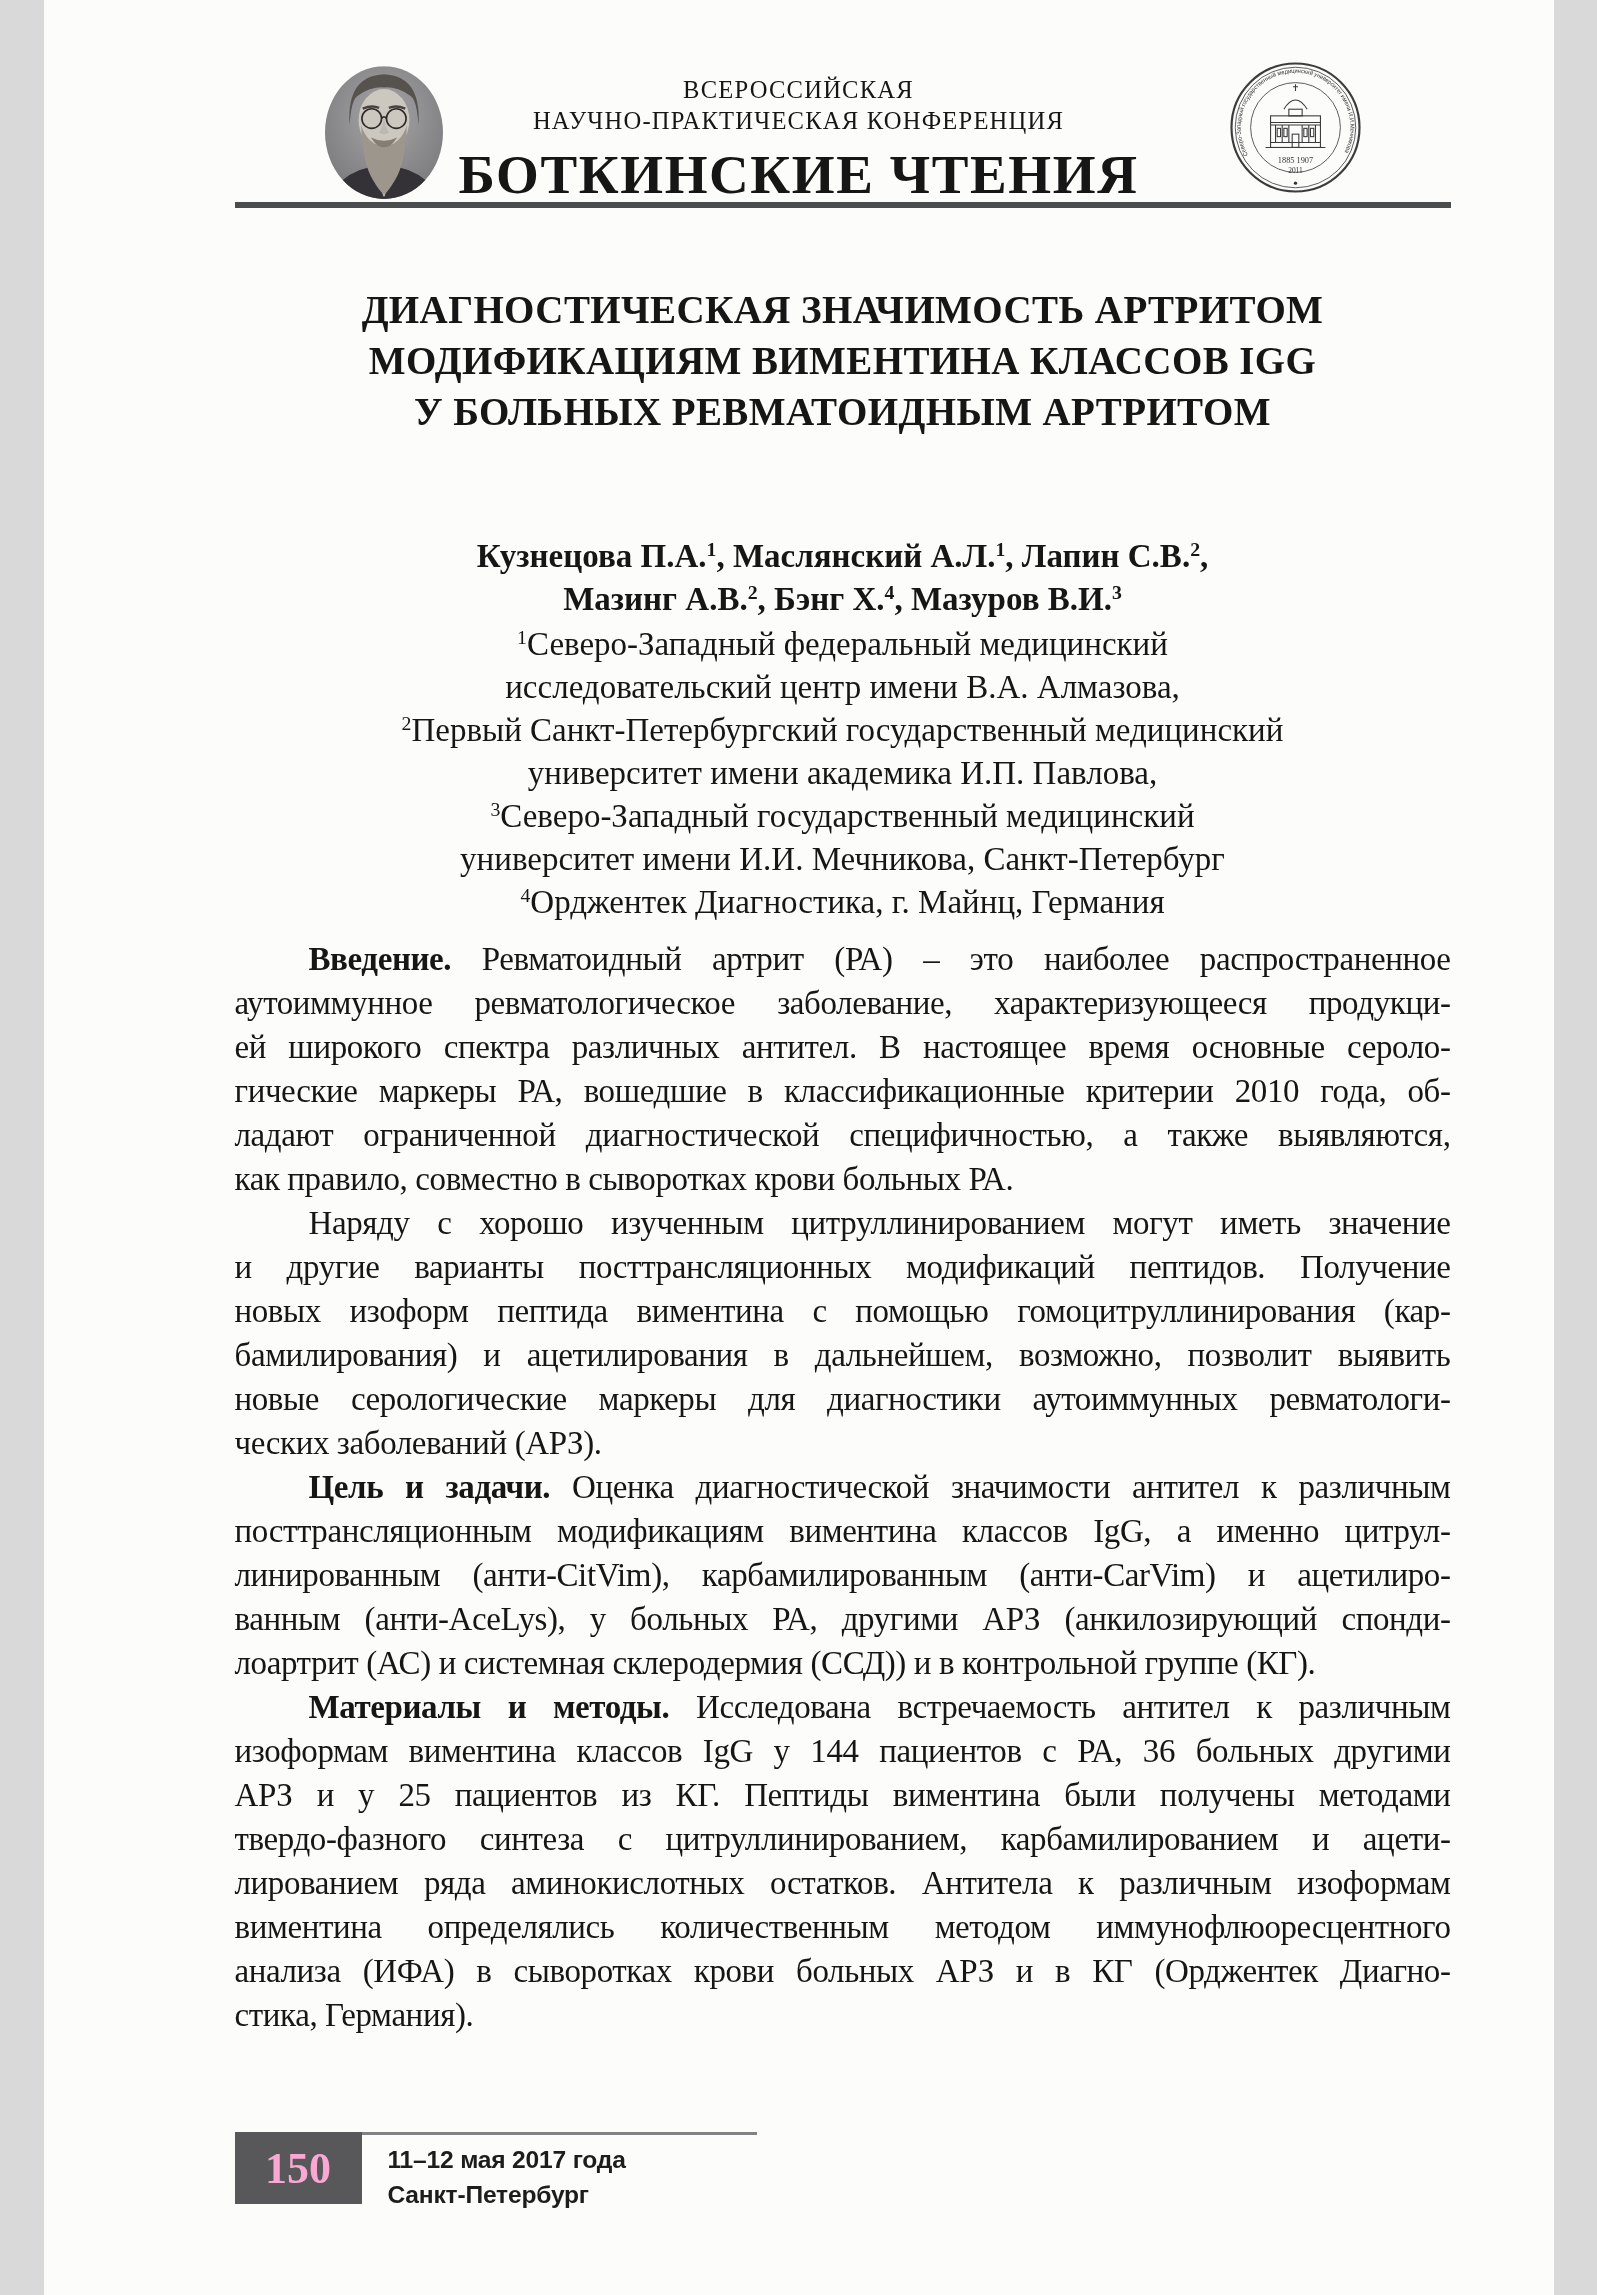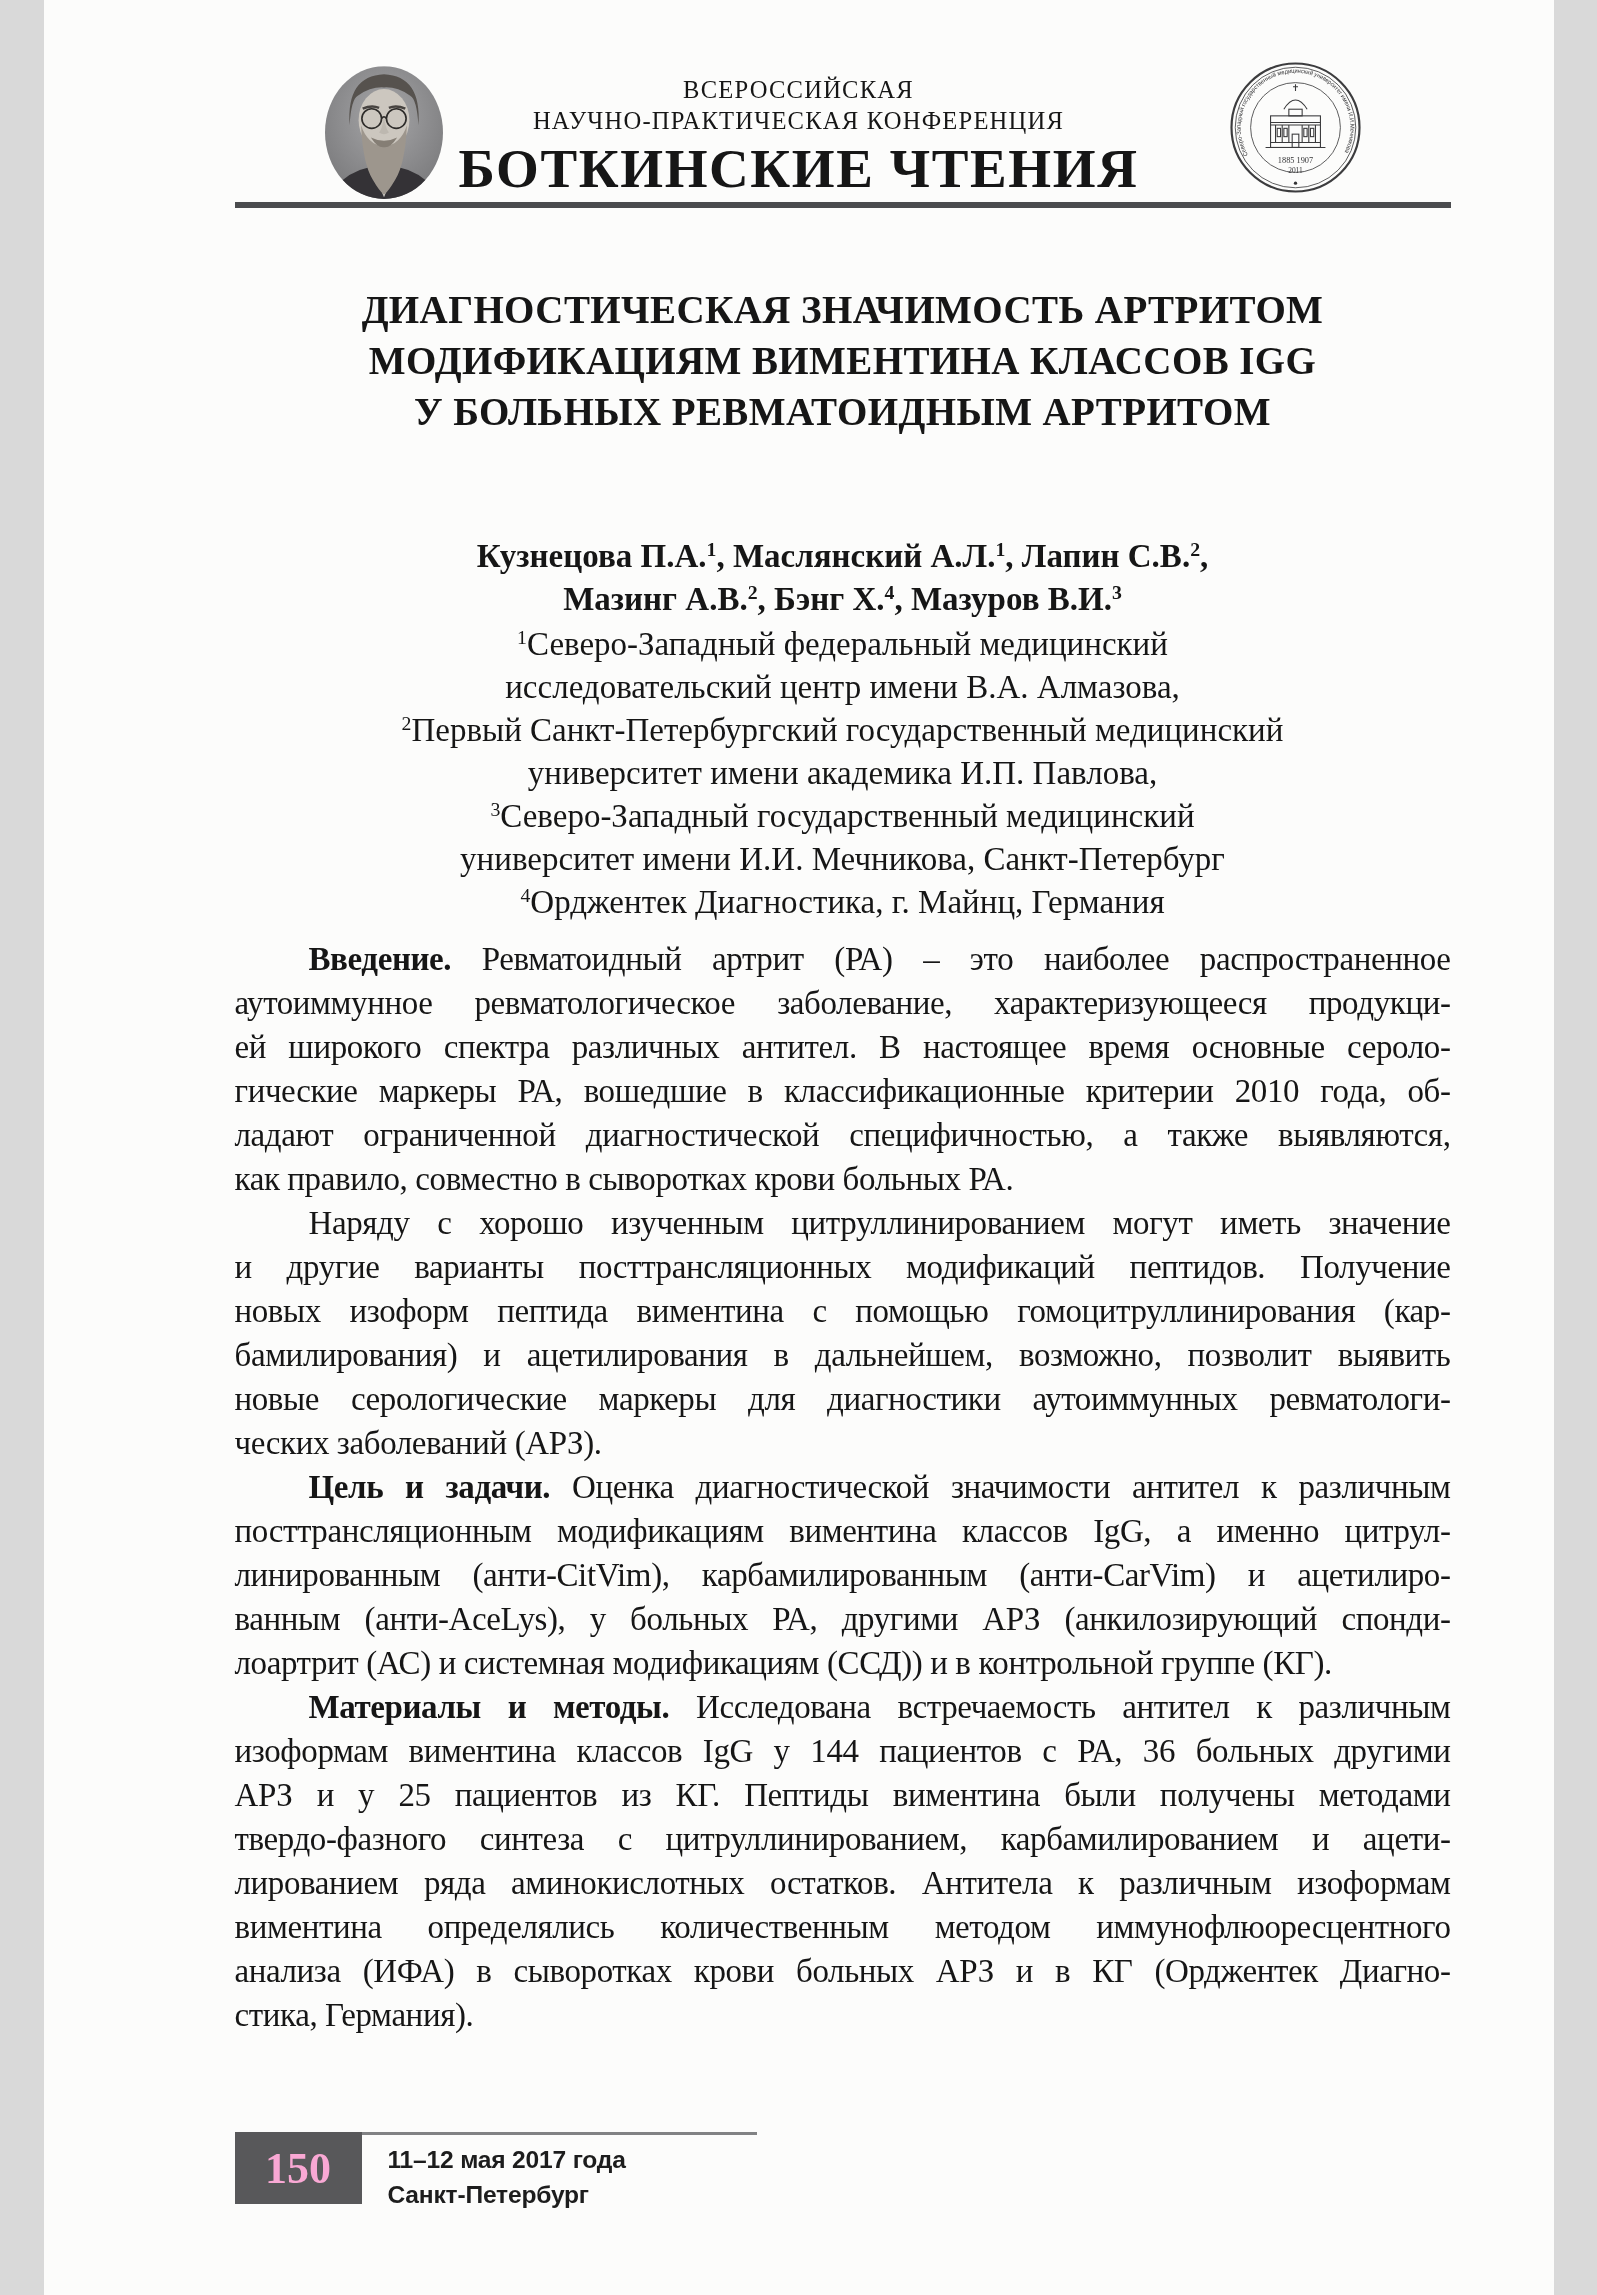--- a/index.html
+++ b/index.html
@@ -10,21 +10,21 @@
     background:#fcfcfb;
     font-family:"Liberation Serif", serif;
     color:#161616;
     overflow:hidden;
   }
 
   
   .portrait{position:absolute;left:281px;top:66px;width:118px;height:133px;}
   .conf-block{position:absolute;top:74px;left:0;width:100%;text-align:center;}
   .conf-line{font-size:24.6px;line-height:31px;letter-spacing:1.2px;}
-  .conf-name{font-size:55px;line-height:62px;font-weight:bold;letter-spacing:1.6px;margin-top:2px;}
+  .conf-name{font-size:55px;line-height:62px;font-weight:bold;letter-spacing:1.6px;margin-top:8px;}
   .logo{position:absolute;left:1185px;top:61px;width:133px;height:133px;}
   .top-rule{position:absolute;left:191px;top:202px;width:1216px;height:5.7px;background:#4b4c4e;}
 
   
   .title-block{
     position:absolute;top:284px;left:191px;width:1216px;
     text-align:center;font-weight:bold;font-size:39px;line-height:51px;letter-spacing:0.4px;
   }
   .authors-block{
     position:absolute;top:535px;left:191px;width:1216px;
@@ -159,21 +159,21 @@
       <div class="body-line indent">Наряду с хорошо изученным цитруллинированием могут иметь значение</div>
       <div class="body-line">и другие варианты посттрансляционных модификаций пептидов. Получение</div>
       <div class="body-line">новых изоформ пептида виментина с помощью гомоцитруллинирования (кар-</div>
       <div class="body-line">бамилирования) и ацетилирования в дальнейшем, возможно, позволит выявить</div>
       <div class="body-line">новые серологические маркеры для диагностики аутоиммунных ревматологи-</div>
       <div class="body-line last">ческих заболеваний (АРЗ).</div>
       <div class="body-line indent"><b>Цель и задачи.</b> Оценка диагностической значимости антител к различным</div>
       <div class="body-line">посттрансляционным модификациям виментина классов IgG, а именно цитрул-</div>
       <div class="body-line">линированным (анти-CitVim), карбамилированным (анти-CarVim) и ацетилиро-</div>
       <div class="body-line">ванным (анти-AceLys), у больных РА, другими АРЗ (анкилозирующий спонди-</div>
-      <div class="body-line last">лоартрит (АС) и системная модификациям (ССД)) и в контрольной группе (КГ).</div>
+      <div class="body-line last">лоартрит (АС) и системная склеродермия (ССД)) и в контрольной группе (КГ).</div>
       <div class="body-line indent"><b>Материалы и методы.</b> Исследована встречаемость антител к различным</div>
       <div class="body-line">изоформам виментина классов IgG у 144 пациентов с РА, 36 больных другими</div>
       <div class="body-line">АРЗ и у 25 пациентов из КГ. Пептиды виментина были получены методами</div>
       <div class="body-line">твердо-фазного синтеза с цитруллинированием, карбамилированием и ацети-</div>
       <div class="body-line">лированием ряда аминокислотных остатков. Антитела к различным изоформам</div>
       <div class="body-line">виментина определялись количественным методом иммунофлюоресцентного</div>
       <div class="body-line">анализа (ИФА) в сыворотках крови больных АРЗ и в КГ (Орджентек Диагно-</div>
       <div class="body-line last">стика, Германия).</div>
     </div>
 

